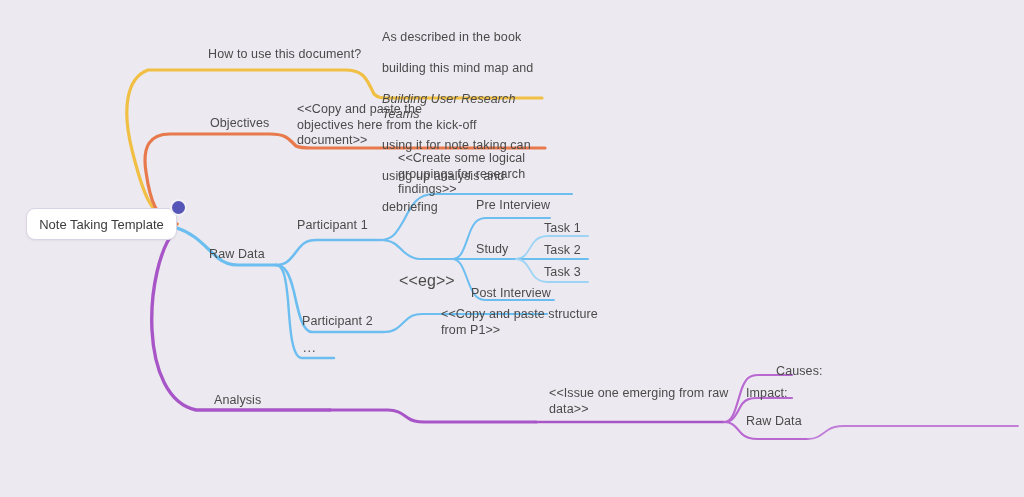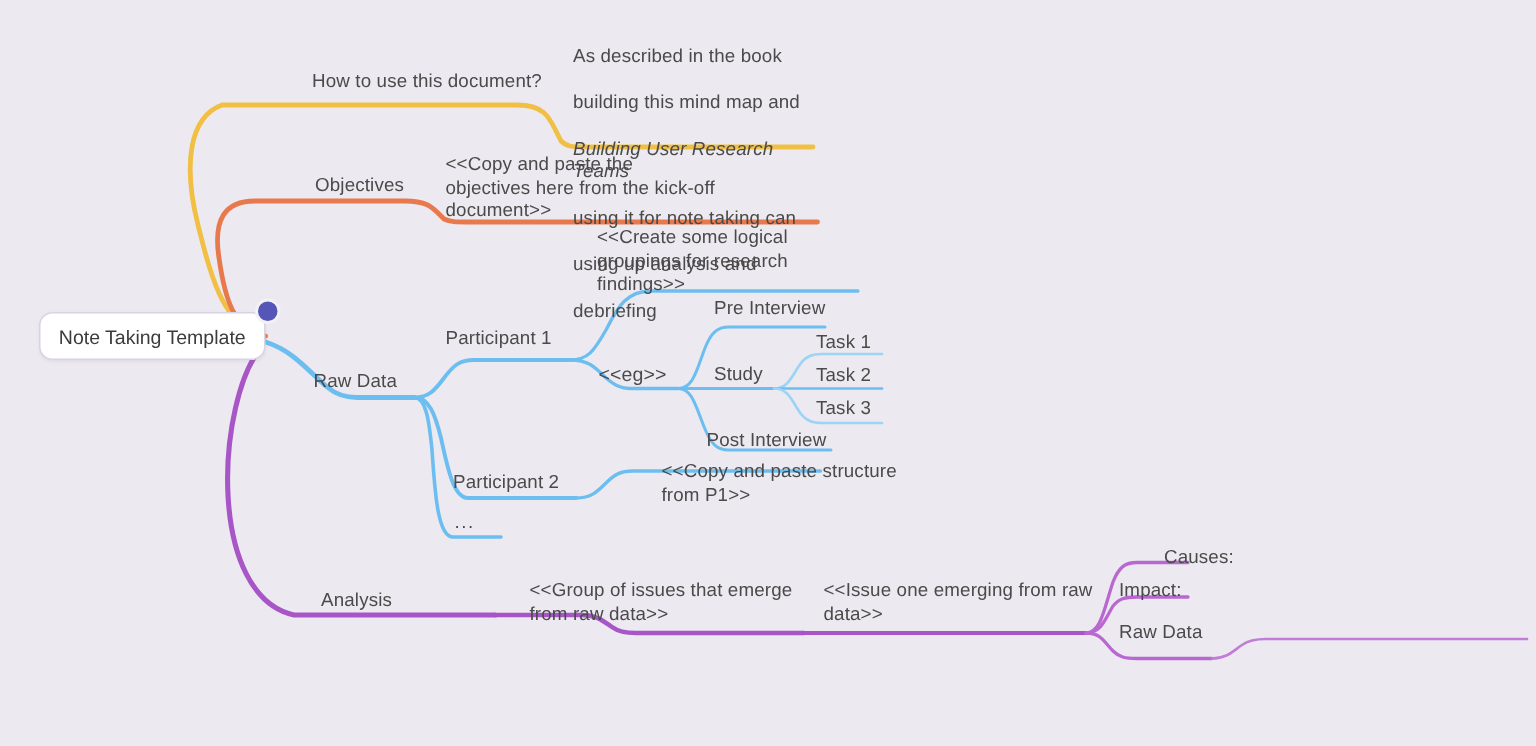--- a/index.html
+++ b/index.html
@@ -30,21 +30,21 @@
   svg.branches path { fill: none; stroke-linecap: round; stroke-linejoin: round; }
 
   .node-label {
     position: absolute;
     color: #4a4a4a;
     font-size: 12.5px;
     line-height: 15.5px;
     white-space: pre-line;
     letter-spacing: 0.1px;
   }
-  .node-label.small { font-size: 13px; }
+  .node-label.small { font-size: 16px; margin-top: 31px; }
 
   #root-node {
     position: absolute;
     left: 26px;
     top: 208px;
     width: 151px;
     height: 32px;
     background: #ffffff;
     border: 1px solid #d8d4e4;
     border-radius: 9px;
@@ -169,22 +169,20 @@
 
   <div class="node-label" style="left:302px; top:314px;">Participant 2</div>
 
   <div class="node-label" style="left:396px; top:307px; width:160px;margin-left:45px;">&lt;&lt;Copy and paste structure
 from P1&gt;&gt;</div>
 
   <div class="node-label" style="left:303px; top:341px; letter-spacing:1px;">...</div>
 
   <div class="node-label" style="left:214px; top:393px;">Analysis</div>
 
-  <div class="node-label" style="left:353px; top:386px; width:190px;">&lt;&lt;Group of issues that emerge
-from raw data&gt;&gt;</div>
 
   <div class="node-label" style="left:549px; top:386px; width:185px;">&lt;&lt;Issue one emerging from raw
 data&gt;&gt;</div>
 
   <div class="node-label" style="left:746px; top:364px;margin-left:30px;">Causes:</div>
 
   <div class="node-label" style="left:746px; top:386px;">Impact:</div>
 
   <div class="node-label" style="left:746px; top:414px;">Raw Data</div>
 

